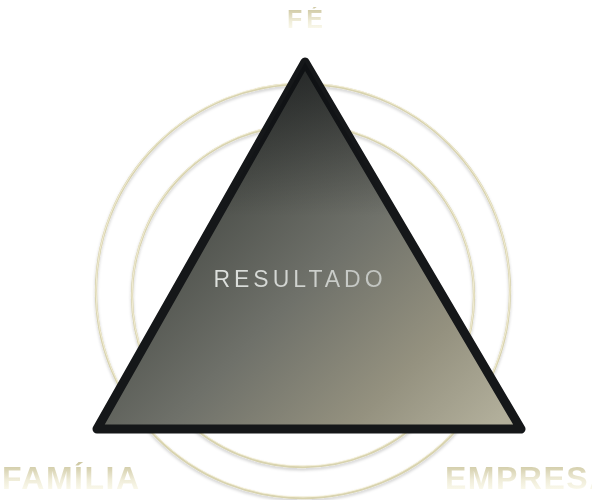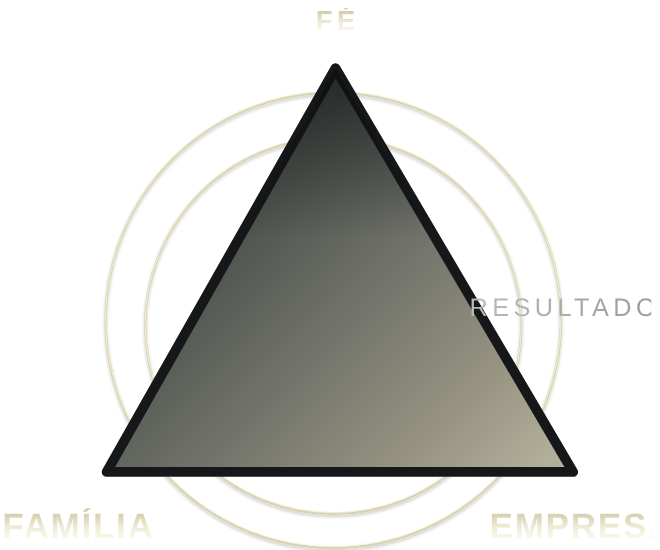--- a/index.html
+++ b/index.html
@@ -48,21 +48,21 @@
     background-image:linear-gradient(180deg,var(--label-gold-dark) 8%,var(--label-gold-mid) 55%,var(--label-gold-light) 100%);
     font-weight:600;
     text-align:right;
   }
   .label-fe{
     top:7px;left:0;width:600px;text-align:center;
     font-size:25px;letter-spacing:4px;
     transform:translateX(7px);
   }
   .label-resultado{
-    top:268px;left:0;width:600px;text-align:right;
+    top:268px;left:0;width:600px;text-align:center;
     font-size:23px;letter-spacing:4px;font-weight:500;
     background-image:linear-gradient(90deg,var(--center-text-bright) 0%,#dcdfdc 38%,var(--center-text-dim) 100%);
   }
   .label-familia{
     top:462px;left:2px;
     font-size:32px;letter-spacing:1.5px;
   }
   .label-empresa{
     top:462px;left:445px;
     font-size:32px;letter-spacing:1.5px;

